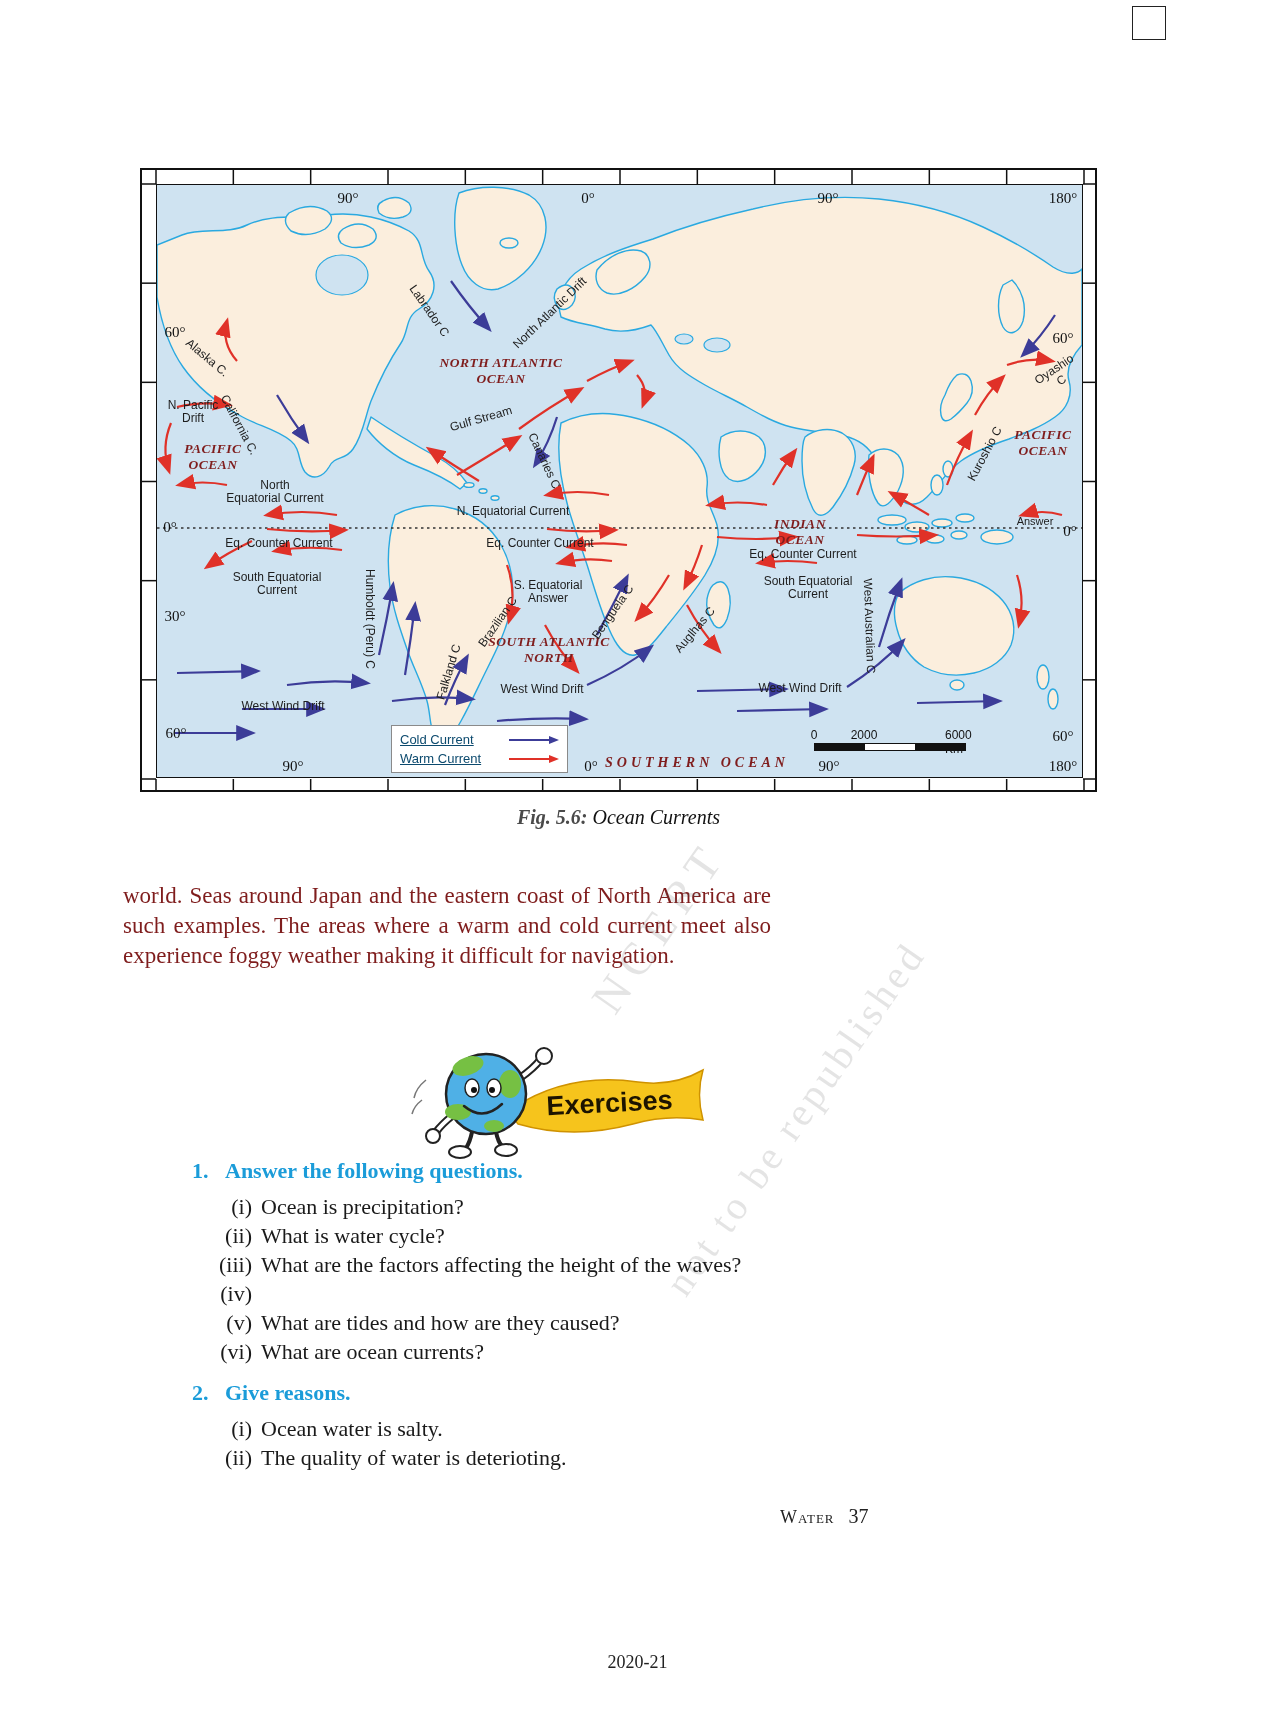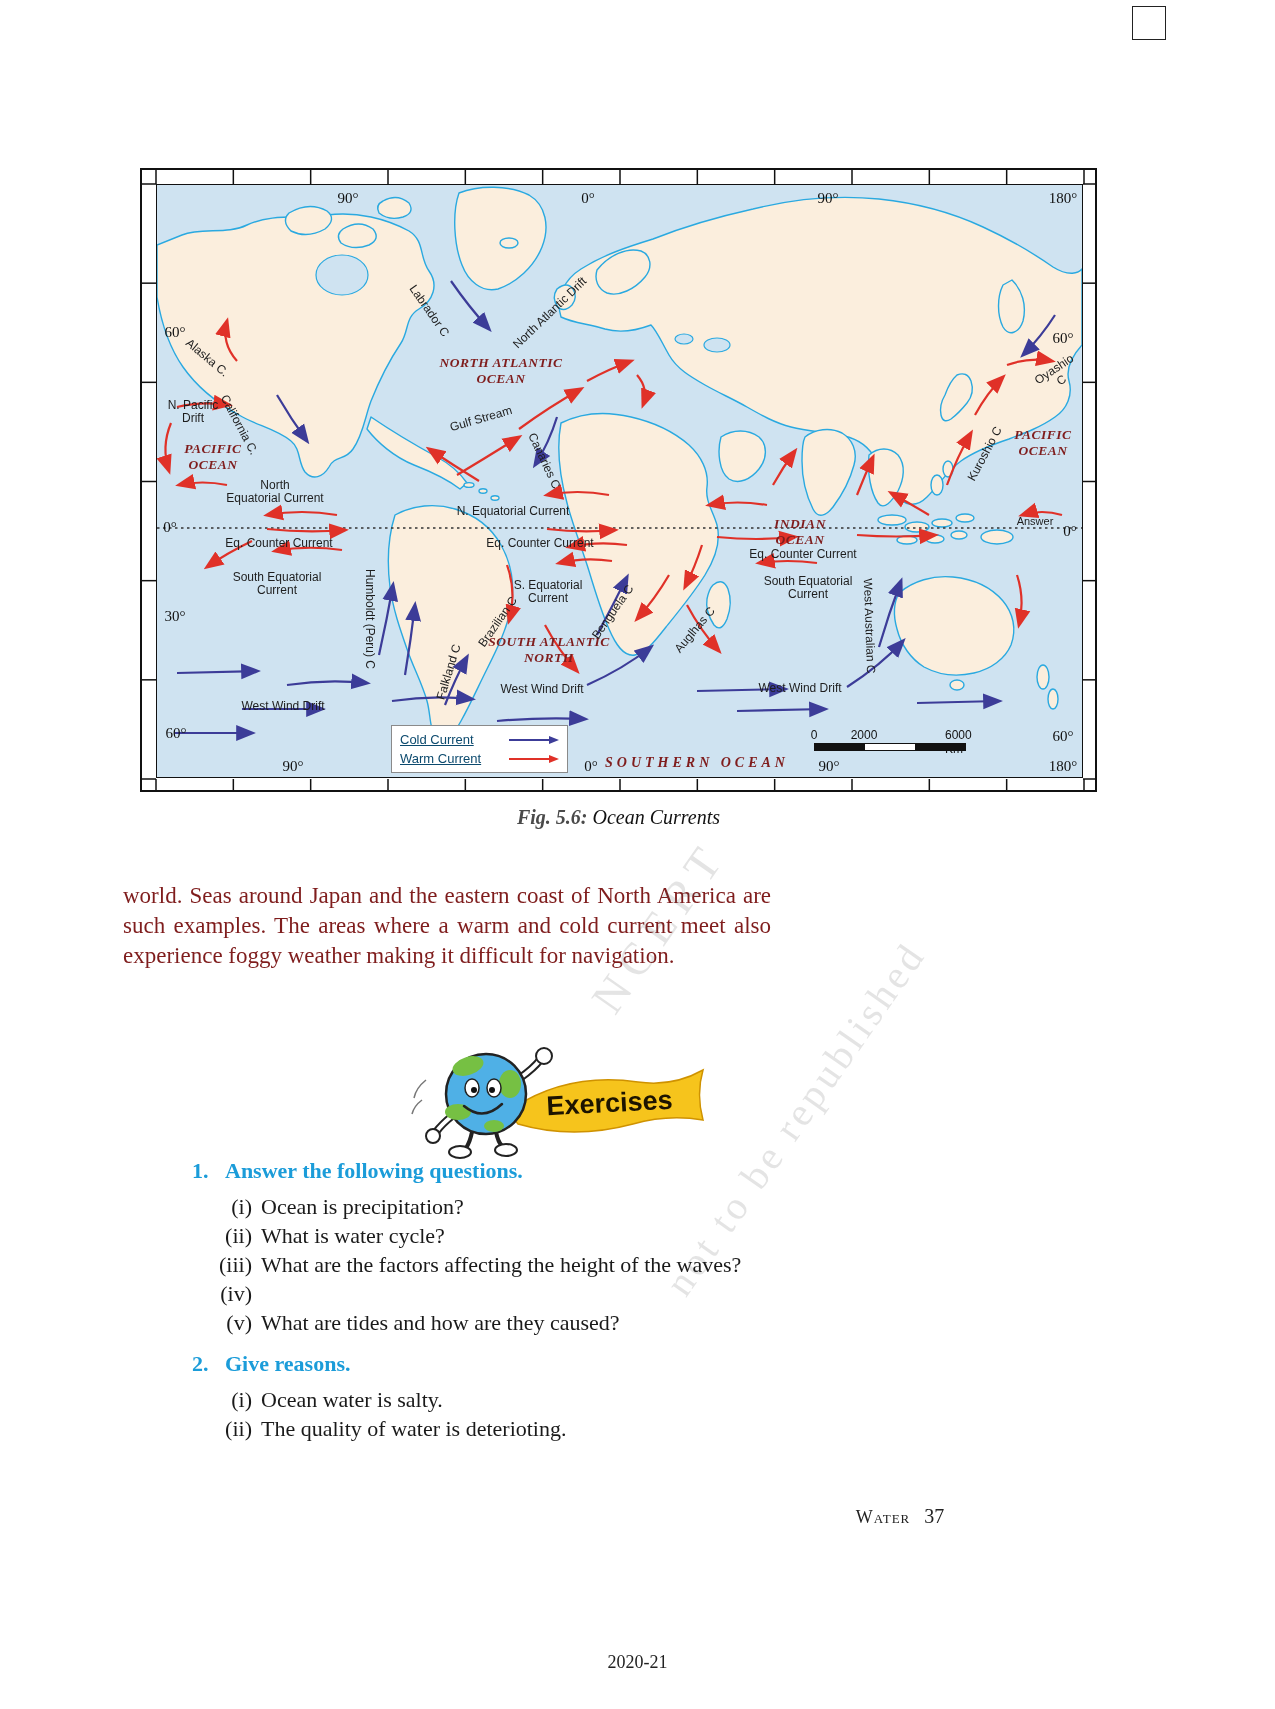--- a/index.html
+++ b/index.html
@@ -56,21 +56,21 @@
   
   .exercises{position:absolute;left:192px;top:1158px;width:960px;}
   .ex-section{margin-bottom:14px;}
   .ex-head{display:flex;font-weight:bold;font-size:22px;color:#1b9cd9;margin-bottom:8px;}
   .ex-head .num{width:33px;}
   .ex-item{display:flex;font-size:22px;line-height:29px;color:#1a1a1a;}
   .ex-item .numeral{width:60px;text-align:right;flex:none;}
   .ex-item .text{margin-left:9px;}
 
   
-  .footer-right{position:absolute;left:780px;top:1505px;width:240px;text-align:center;}
+  .footer-right{position:absolute;left:780px;top:1505px;width:240px;text-align:left;}
   .footer-right .chap{font-size:18px;letter-spacing:1px;font-variant:small-caps;color:#222;}
   .footer-right .pg{font-size:20px;margin-left:14px;color:#222;}
   .footer-year{position:absolute;left:0;top:1652px;width:1275px;text-align:center;font-size:18px;color:#222;}
 </style>
 </head>
 <body>
 
 <div class="corner-box"></div>
 
 <div class="map-frame">
@@ -290,21 +290,21 @@
         <div class="map-label cur" style="left: 387px; top: 276px; transform: translate(-50%, -50%) rotate(65deg);">Canaries C</div>
         <div class="map-label cur" style="left: 118px; top: 307px; transform: translate(-50%, -50%) rotate(0deg);">North
 Equatorial Current</div>
         <div class="map-label cur" style="left: 356px; top: 326px; transform: translate(-50%, -50%) rotate(0deg);">N. Equatorial Current</div>
         <div class="map-label cur" style="left: 122px; top: 358px; transform: translate(-50%, -50%) rotate(0deg);">Eq. Counter Current</div>
         <div class="map-label cur" style="left: 383px; top: 358px; transform: translate(-50%, -50%) rotate(0deg);">Eq. Counter Current</div>
         <div class="map-label cur" style="left: 646px; top: 369px; transform: translate(-50%, -50%) rotate(0deg);">Eq. Counter Current</div>
         <div class="map-label cur" style="left: 120px; top: 399px; transform: translate(-50%, -50%) rotate(0deg);">South Equatorial
 Current</div>
         <div class="map-label cur" style="left: 391px; top: 407px; transform: translate(-50%, -50%) rotate(0deg);">S. Equatorial
-Current</div>
+Answer</div>
         <div class="map-label cur" style="left: 651px; top: 403px; transform: translate(-50%, -50%) rotate(0deg);">South Equatorial
 Current</div>
         <div class="map-label cur" style="left: 213px; top: 434px; transform: translate(-50%, -50%) rotate(90deg);">Humboldt (Peru) C</div>
         <div class="map-label cur" style="left: 341px; top: 437px; transform: translate(-50%, -50%) rotate(-55deg);">Brazilian C</div>
         <div class="map-label cur" style="left: 292px; top: 487px; transform: translate(-50%, -50%) rotate(-73deg);">Falkland C</div>
         <div class="map-label cur" style="left: 456px; top: 427px; transform: translate(-50%, -50%) rotate(-55deg);">Benguela C</div>
         <div class="map-label cur" style="left: 538px; top: 445px; transform: translate(-50%, -50%) rotate(-50deg);">Auglhas C</div>
         <div class="map-label cur" style="left: 712px; top: 441px; transform: translate(-50%, -50%) rotate(88deg);">West Australian C</div>
         <div class="map-label cur" style="left: 828px; top: 269px; transform: translate(-50%, -50%) rotate(-62deg);">Kuroshio C</div>
         <div class="map-label cur" style="left: 901px; top: 190px; transform: translate(-50%, -50%) rotate(-34deg);">Oyashio C</div>
@@ -409,20 +409,24 @@
         <span class="numeral">(iii)</span>
         <span class="text">What are the factors affecting the height of the waves?</span>
       </div>
       <div class="ex-item">
         <span class="numeral">(iv)</span>
       </div>
       <div class="ex-item">
         <span class="numeral">(v)</span>
         <span class="text">What are tides and how are they caused?</span>
       </div>
+      <div class="ex-item">
+        <span class="numeral">(vi)</span>
+        <span class="text">What are ocean currents?</span>
+      </div>
     </div>
     <div class="ex-section">
       <div class="ex-head">
         <span class="num">2.</span>
         <span>Give reasons.</span>
       </div>
       <div class="ex-item">
         <span class="numeral">(i)</span>
         <span class="text">Ocean water is salty.</span>
       </div>

